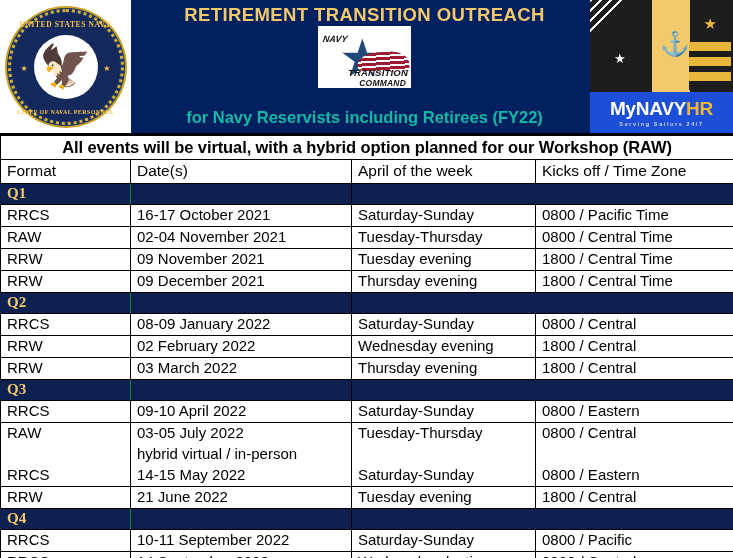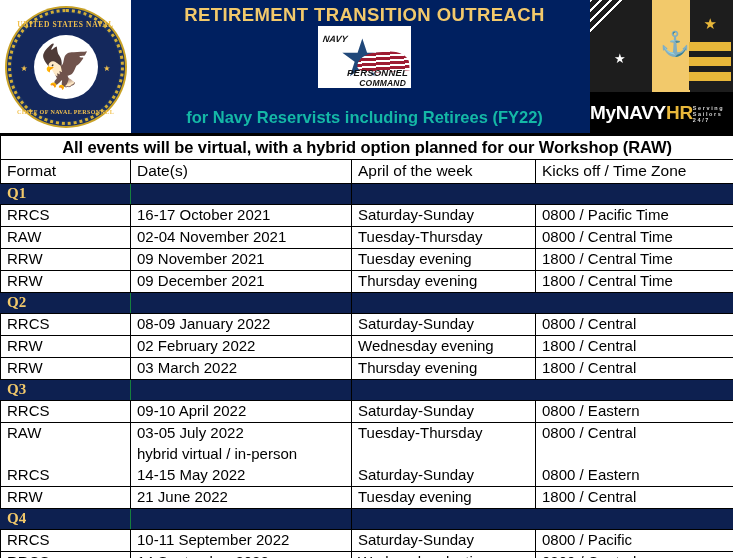--- a/index.html
+++ b/index.html
@@ -148,22 +148,22 @@
   }
   .stripes{
     position:absolute;right:2px;top:42px;width:42px;height:48px;
     background:
       linear-gradient(to bottom,
         #e8b73a 0 9px,#1d1d1d 9px 15px,
         #e8b73a 15px 24px,#1d1d1d 24px 30px,
         #e8b73a 30px 39px,#1d1d1d 39px 100%);
   }
   .mynavy{
-    height:41px;background:#000000;position:relative;
-    display:flex;align-items:center;justify-content:center;
+    height:41px;background:#1d4ed8;position:relative;
+    display:flex;flex-direction:column;align-items:center;justify-content:center;
   }
   .mynavy-main{
     font-size:19px;font-weight:bold;line-height:1;color:#ffffff;
     letter-spacing:-.3px;font-family:"Liberation Sans", sans-serif;
   }
   .mynavy-main .hr{color:#e8b73a;}
   .mynavy-sub{
     font-size:5.5px;color:#d8d8d8;letter-spacing:1.6px;margin-top:3px;
     font-weight:bold;
   }
@@ -238,39 +238,39 @@
 <body>
 
 <div class="page">
 
   <div class="header">
 
     <div class="seal-box">
       <div class="seal">
         <div class="seal-rope"></div>
         <div class="seal-ring">
-          <div class="seal-text-top">UNITED STATES NAVAL</div>
+          <div class="seal-text-top">UNITED STATES NAVY</div>
           <div class="seal-text-bot">CHIEF OF NAVAL PERSONNEL</div>
           <div class="seal-star l">★</div>
           <div class="seal-star r">★</div>
           <div class="seal-inner">
             <span class="eagle">🦅</span>
           </div>
         </div>
       </div>
     </div>
 
     <div class="title-col">
       <div class="main-title">RETIREMENT TRANSITION OUTREACH</div>
 
       <div class="npc-logo">
         <div class="npc-star"></div>
         <div class="npc-navy">NAVY</div>
         <div class="npc-wave"></div>
-        <div class="npc-pers">PERSONNEL</div>
+        <div class="npc-pers">TRANSITION</div>
         <div class="npc-cmd">COMMAND</div>
       </div>
 
       <div class="sub-title">for Navy Reservists including Retirees (FY22)</div>
     </div>
 
     <div class="right-col">
       <div class="rank-box">
         <div class="chevrons"></div>
         <div class="chev-star">★</div>

